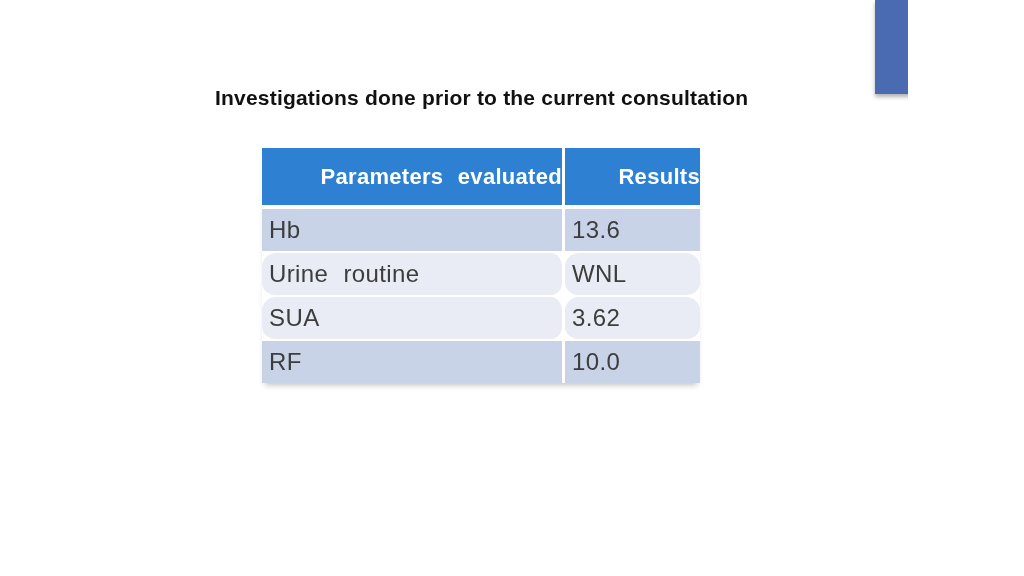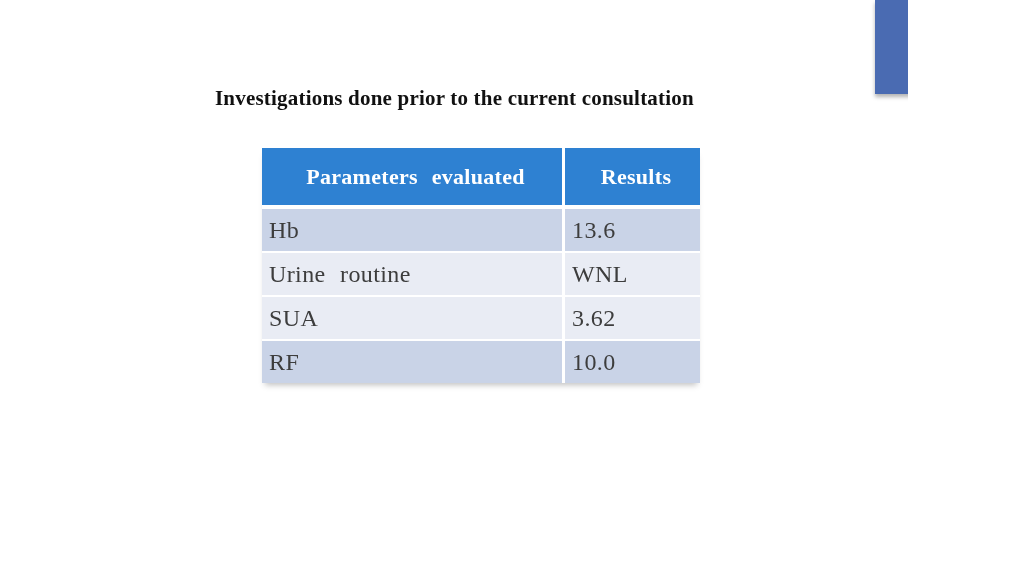--- a/index.html
+++ b/index.html
@@ -1,21 +1,21 @@
 <!DOCTYPE html>
 <html style="--header-bg: #2E81D2; --header-text: #FFFFFF; --row-odd-bg: #C9D3E7; --row-even-bg: #E9ECF4; --cell-text: #3D3D3D; --accent: #4A6BB2;"><head>
 <meta charset="utf-8">
 <style>
   html, body { margin: 0; padding: 0; background: #ffffff; }
   .slide {
     position: relative;
     width: 908px;
     height: 576px;
     background: #ffffff;
-    font-family: Liberation Serif, serif;
+    font-family: Liberation Sans, sans-serif;
     overflow: hidden;
   }
   .accent-bar {
     position: absolute;
     left: 875px;
     top: 0;
     width: 61px;
     height: 94px;
     background: var(--accent, #4A6BB2);
     box-shadow: 0 3px 4px rgba(0,0,0,0.3);
@@ -39,21 +39,21 @@
     border-collapse: separate;
     border-spacing: 0;
     table-layout: fixed;
     box-shadow: 0 5px 6px -3px rgba(0,0,0,0.25);
   }
   table.inv-table th {
     background: var(--header-bg, #2E81D2);
     color: var(--header-text, #ffffff);
     font-size: 22px;
     font-weight: bold;
-    text-align: center;
+    text-align: right;
     height: 57px;
     padding: 0 0 0 7px;
     border-bottom: 4px solid #ffffff;
     word-spacing: 8px;
     letter-spacing: 0.3px;
     vertical-align: middle;
   }
   table.inv-table td {
     font-size: 24px;
     color: var(--cell-text, #3D3D3D);
@@ -65,21 +65,21 @@
     vertical-align: middle;
     white-space: nowrap;
     overflow: hidden;
     margin-left: 35px;
   }
   table.inv-table th:first-child,
   table.inv-table td:first-child {
     border-right: 3px solid #ffffff;
   }
   table.inv-table tr.odd td  { background: var(--row-odd-bg, #C9D3E7); }
-  table.inv-table tr.even td { background: var(--row-even-bg, #E9ECF4); }
+  table.inv-table tr.even td { background: var(--row-even-bg, #E9ECF4); border-radius: 14px; }
   table.inv-table tr:last-child td { border-bottom: none; }
 </style>
 </head>
 <body>
 
 <div class="slide">
   <div class="accent-bar"></div>
   <div class="slide-title">Investigations done prior to the current consultation</div>
 
   <table class="inv-table">

